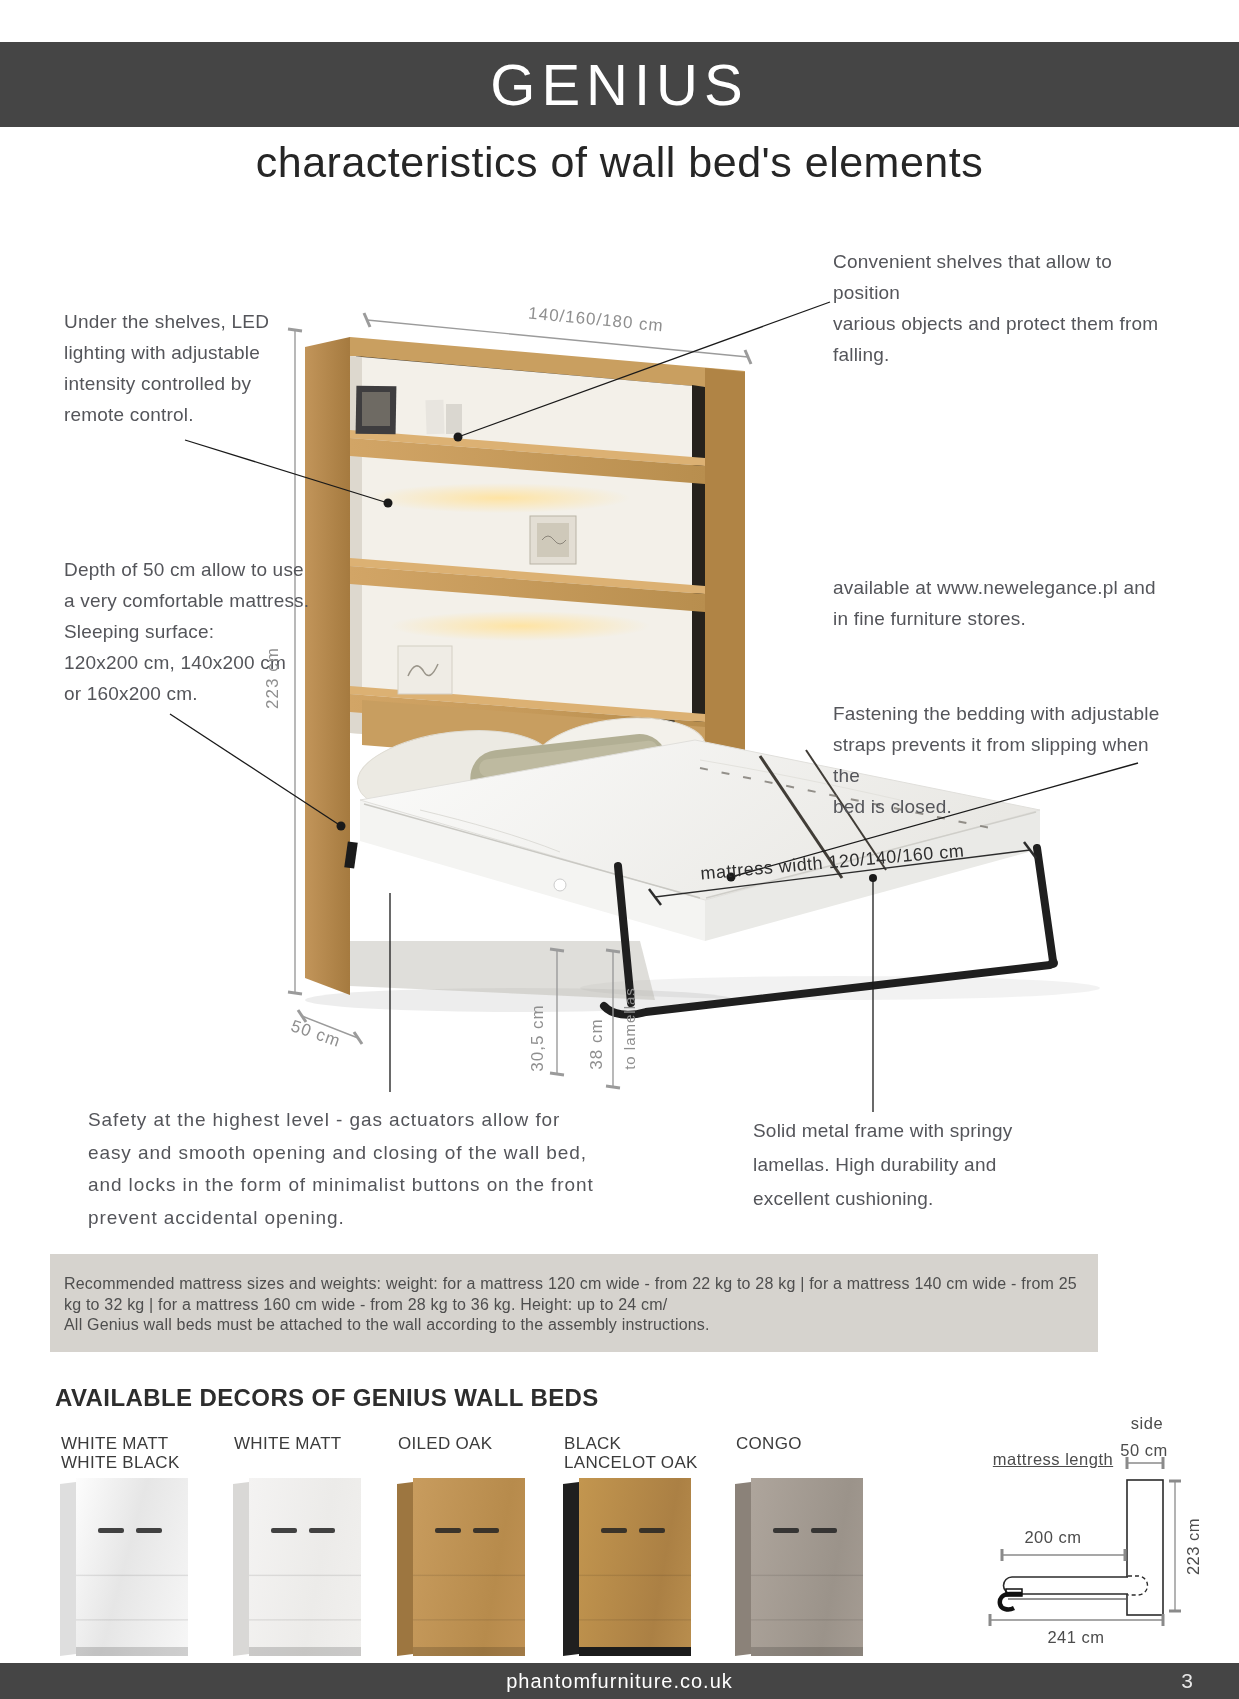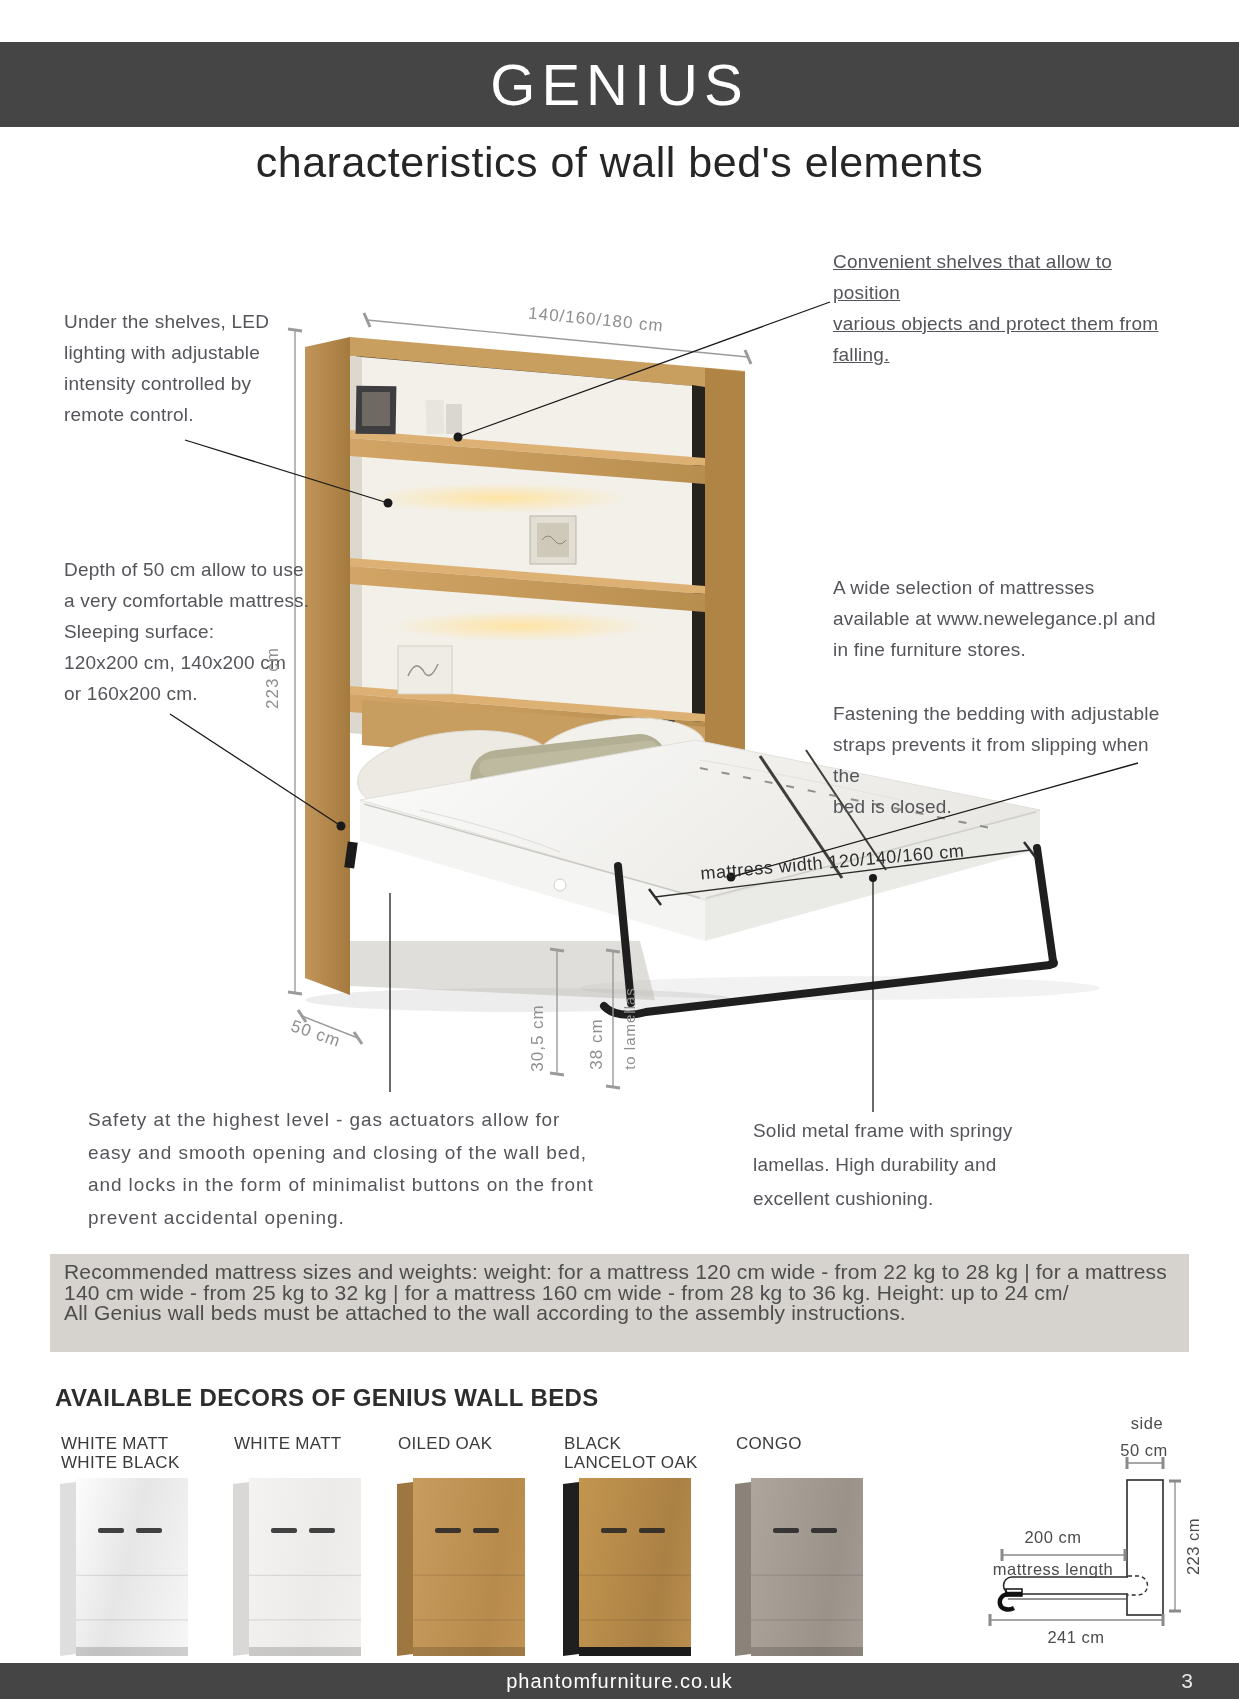--- a/index.html
+++ b/index.html
@@ -31,23 +31,23 @@
 
   
   .dim { position:absolute; color:#8f8f8f; font-size:17px; letter-spacing:1px; white-space:nowrap; }
   .dim-dark { color:#2e2e2e; font-size:18px; letter-spacing:0.5px; }
   .rot-ccw { transform:rotate(-90deg); transform-origin:center; text-align:center; }
 
   .svg-layer { position:absolute; left:0; top:0; width:1239px; height:1699px; }
 
   
   .info-box {
-    position:absolute; left:50px; top:1254px; width:1139px; height:98px;
-    background:#d6d3ce; box-sizing:border-box; padding:8px 14px;
-    color:#4e4e4e; font-size:21px; line-height:20.5px; letter-spacing:0.2px;
+    position:absolute; left:50px; top:1254px; width:1048px; height:98px;
+    background:#d6d3ce; box-sizing:border-box; padding:20px 14px;
+    color:#4e4e4e; font-size:16px; line-height:20.5px; letter-spacing:0.2px;
   }
 
   
   .decors-heading {
     position:absolute; left:55px; top:1384px; font-size:24px; font-weight:700;
     color:#2d2d2d; letter-spacing:0.4px;
   }
   .swatch { position:absolute; top:1434px; width:165px; height:228px; }
   .sw-label { position:absolute; left:0; top:0; font-size:17px; line-height:19px; color:#3b3b3b; letter-spacing:0.3px;margin-left:6px; }
   .sw-bed { position:absolute; left:2px; top:44px; width:150px; height:182px; }
@@ -243,28 +243,27 @@
   </div>
 
   <div class="note" style="left:64px; top:554px; width:270px;">
     <div>Depth of 50 cm allow to use</div>
     <div>a very comfortable mattress.</div>
     <div>Sleeping surface:</div>
     <div>120x200 cm, 140x200 cm</div>
     <div>or 160x200 cm.</div>
   </div>
 
-  <div class="note" style="left:833px; top:246px; width:340px;text-decoration:underline;">
+  <div class="note" style="left:833px; top:246px; width:340px;">
     <div>Convenient shelves that allow to position</div>
     <div>various objects and protect them from</div>
     <div>falling.</div>
   </div>
 
   <div class="note" style="left:833px; top:572px; width:340px;">
-    <div>A wide selection of mattresses</div>
     <div>available at www.newelegance.pl and</div>
     <div>in fine furniture stores.</div>
   </div>
 
   <div class="note" style="left:833px; top:698px; width:345px;">
     <div>Fastening the bedding with adjustable</div>
     <div>straps prevents it from slipping when the</div>
     <div>bed is closed.</div>
   </div>
 
@@ -366,21 +365,21 @@
       <div class="sw-front">
           <span class="handle h1"></span>
           <span class="handle h2"></span>
           <div class="panel-lines"></div>
         </div>
     </div>
   </div>
 
   <div class="sd" style="left:1127px; top:1414px; width:40px;">side</div>
   <div class="sd" style="left:1108px; top:1441px; width:72px;">50 cm</div>
-  <div class="sd" style="left:988px; top:1560px; width:130px;">mattress length</div>
+  <div class="sd" style="left:988px; top:1450px; width:130px;text-decoration:underline;">mattress length</div>
   <div class="sd" style="left:988px; top:1528px; width:130px;">200 cm</div>
   <div class="sd" style="left:1158px; top:1537px; width:70px; transform:rotate(-90deg);">223 cm</div>
   <div class="sd" style="left:1016px; top:1628px; width:120px;">241 cm</div>
 
   <div class="footer-bar">
     <div class="footer-url">phantomfurniture.co.uk</div>
     <div class="footer-page">3</div>
   </div>
 
 </div>

